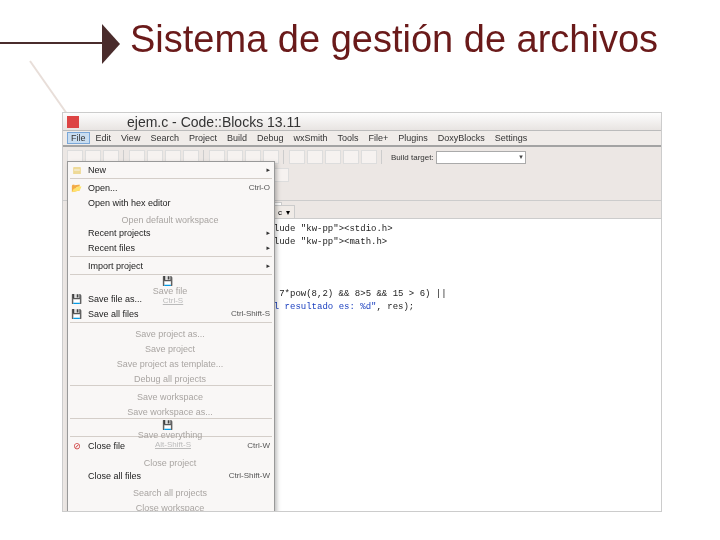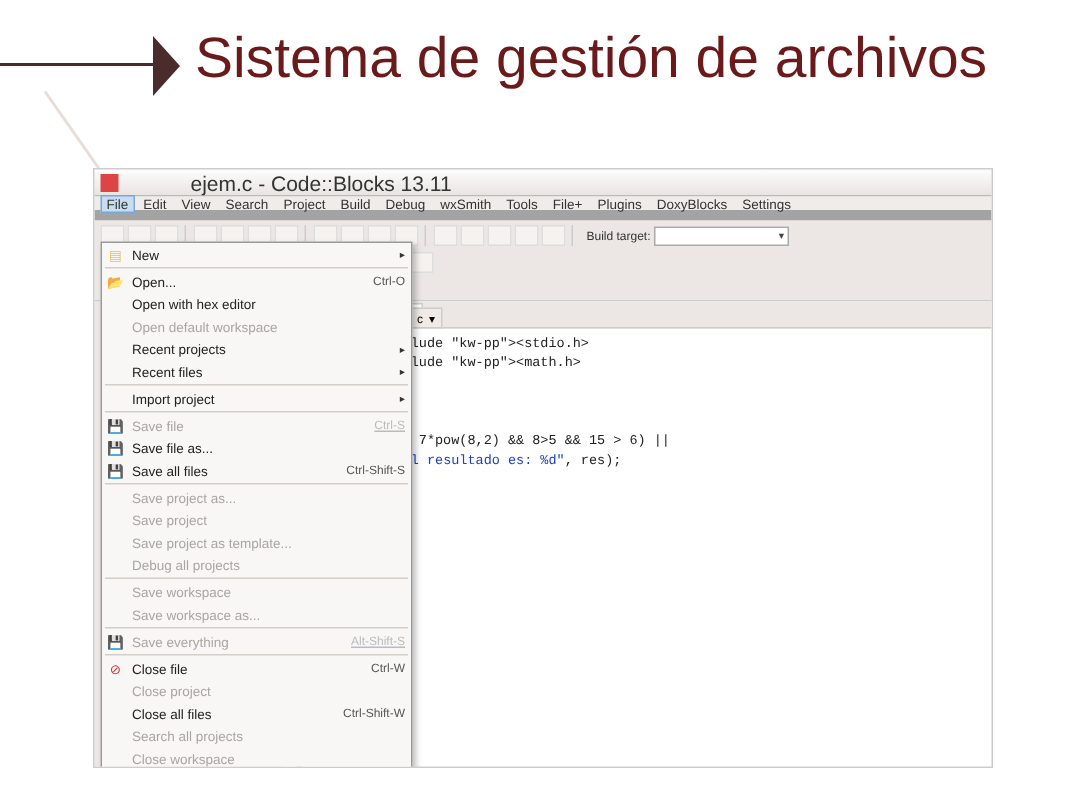--- a/index.html
+++ b/index.html
@@ -6,33 +6,33 @@
   body { width: 720px; height: 540px; font-family: Arial, sans-serif; background: #fff; position: relative; overflow: hidden; }
   .slide { width: 100%; height: 100%; position: relative; }
   .decor-line { position: absolute; left: 0; top: 42px; width: 110px; height: 2px; background: #4a2c2c; }
   .decor-arrow { position: absolute; left: 102px; top: 24px; width: 0; height: 0; border-top: 20px solid transparent; border-bottom: 20px solid transparent; border-left: 18px solid #4a2c2c; }
   .decor-diag { position: absolute; left: 30px; top: 60px; width: 90px; height: 2px; background: #d8c8c0; transform: rotate(55deg); transform-origin: left center; opacity:.6;}
   .slide-title { position: absolute; left: 130px; top: 18px; font-size: 38px; color: #6a1a1a; font-weight: 400; }
   .shot { position: absolute; left: 62px; top: 112px; width: 600px; height: 400px; background: #f4f0ee; border: 1px solid #ccc; font-family: Tahoma, sans-serif; font-size: 9px; overflow: hidden; }
   .titlebar { height: 18px; background: linear-gradient(#fdfdfd,#e8e4e2); border-bottom: 1px solid #bbb; display: flex; align-items: center; padding: 0 4px; gap: 4px; }
   .titlebar .app-icon { width: 12px; height: 12px; background: #d44; display: inline-block; }
   .titlebar-text { color: #333; font-size: 14px; margin-left: 44px; }
-  .menubar { height: 16px; background: #f0ece9; border-bottom: 7px solid #a3a3a3; display: flex; align-items: center; padding: 0 4px; gap: 2px; }
+  .menubar { height: 16px; background: #f0ece9; border-bottom: 2px solid #a3a3a3; display: flex; align-items: center; padding: 0 4px; gap: 2px; }
   .menubar span { color: #333; padding: 1px 4px; cursor: default; }
   .menubar span.active { background: #c9ddf0; border: 1px solid #7aa7d8; padding: 0 3px; }
   .toolbars { height: 54px; background: #ece7e4; border-bottom: 1px solid #ccc; padding: 2px 4px; }
   .tool-row { display: flex; gap: 2px; align-items: center; height: 16px; margin-bottom: 2px; }
   .tool-btn { width: 16px; height: 14px; background: #f6f2f0; border: 1px solid #ddd; }
   .tool-sep { width: 2px; height: 14px; border-left: 1px solid #ccc; margin: 0 2px; }
   .build-label { font-size: 8px; color: #333; margin-left: 4px; }
   .build-combo { width: 90px; height: 13px; background: #fff; border: 1px solid #aaa; font-size: 8px; padding: 0 2px; display: flex; align-items: center; justify-content: space-between; }
   .combo-arrow { font-size: 7px; color: #444; }
   .dropdown { position: absolute; left: 4px; top: 48px; width: 208px; background: #f9f7f6; border: 1px solid #999; box-shadow: 2px 2px 4px rgba(0,0,0,.25); z-index: 50; padding-bottom: 2px; }
   .dd-row { display: flex; align-items: center; height: 15px; padding: 0 4px 0 2px; color: #222; position: relative; }
-  .dd-row.disabled { color: #a9a5a2; }
+  .dd-row.disabled { color: #a9a5a2; flex-direction: column; }
   .dd-icon { width: 14px; height: 12px; margin-right: 4px; display: inline-flex; align-items: center; justify-content: center; font-size: 9px; }
   .dd-label { flex: 1; font-size: 9px; }
   .dd-short { font-size: 8px; color: #555; margin-left: 6px; }
   .dd-row.disabled .dd-short { color: #bbb; text-decoration: underline; }
   .dd-arrow { font-size: 7px; color: #333; width: 8px; text-align: right; }
   .dd-sep { height: 1px; background: #d4cec9; margin: 1px 2px; }
   .workarea { position: absolute; left: 0; top: 88px; right: 0; bottom: 0; display: flex; }
   .left-panel { width: 70px; background: #ece7e4; border-right: 1px solid #ccc; }
   .mid-panel { width: 55px; background: #ece7e4; border-right: 1px solid #ccc; position: relative; }
   .editor-panel { flex: 1; background: #fff; position: relative; }

